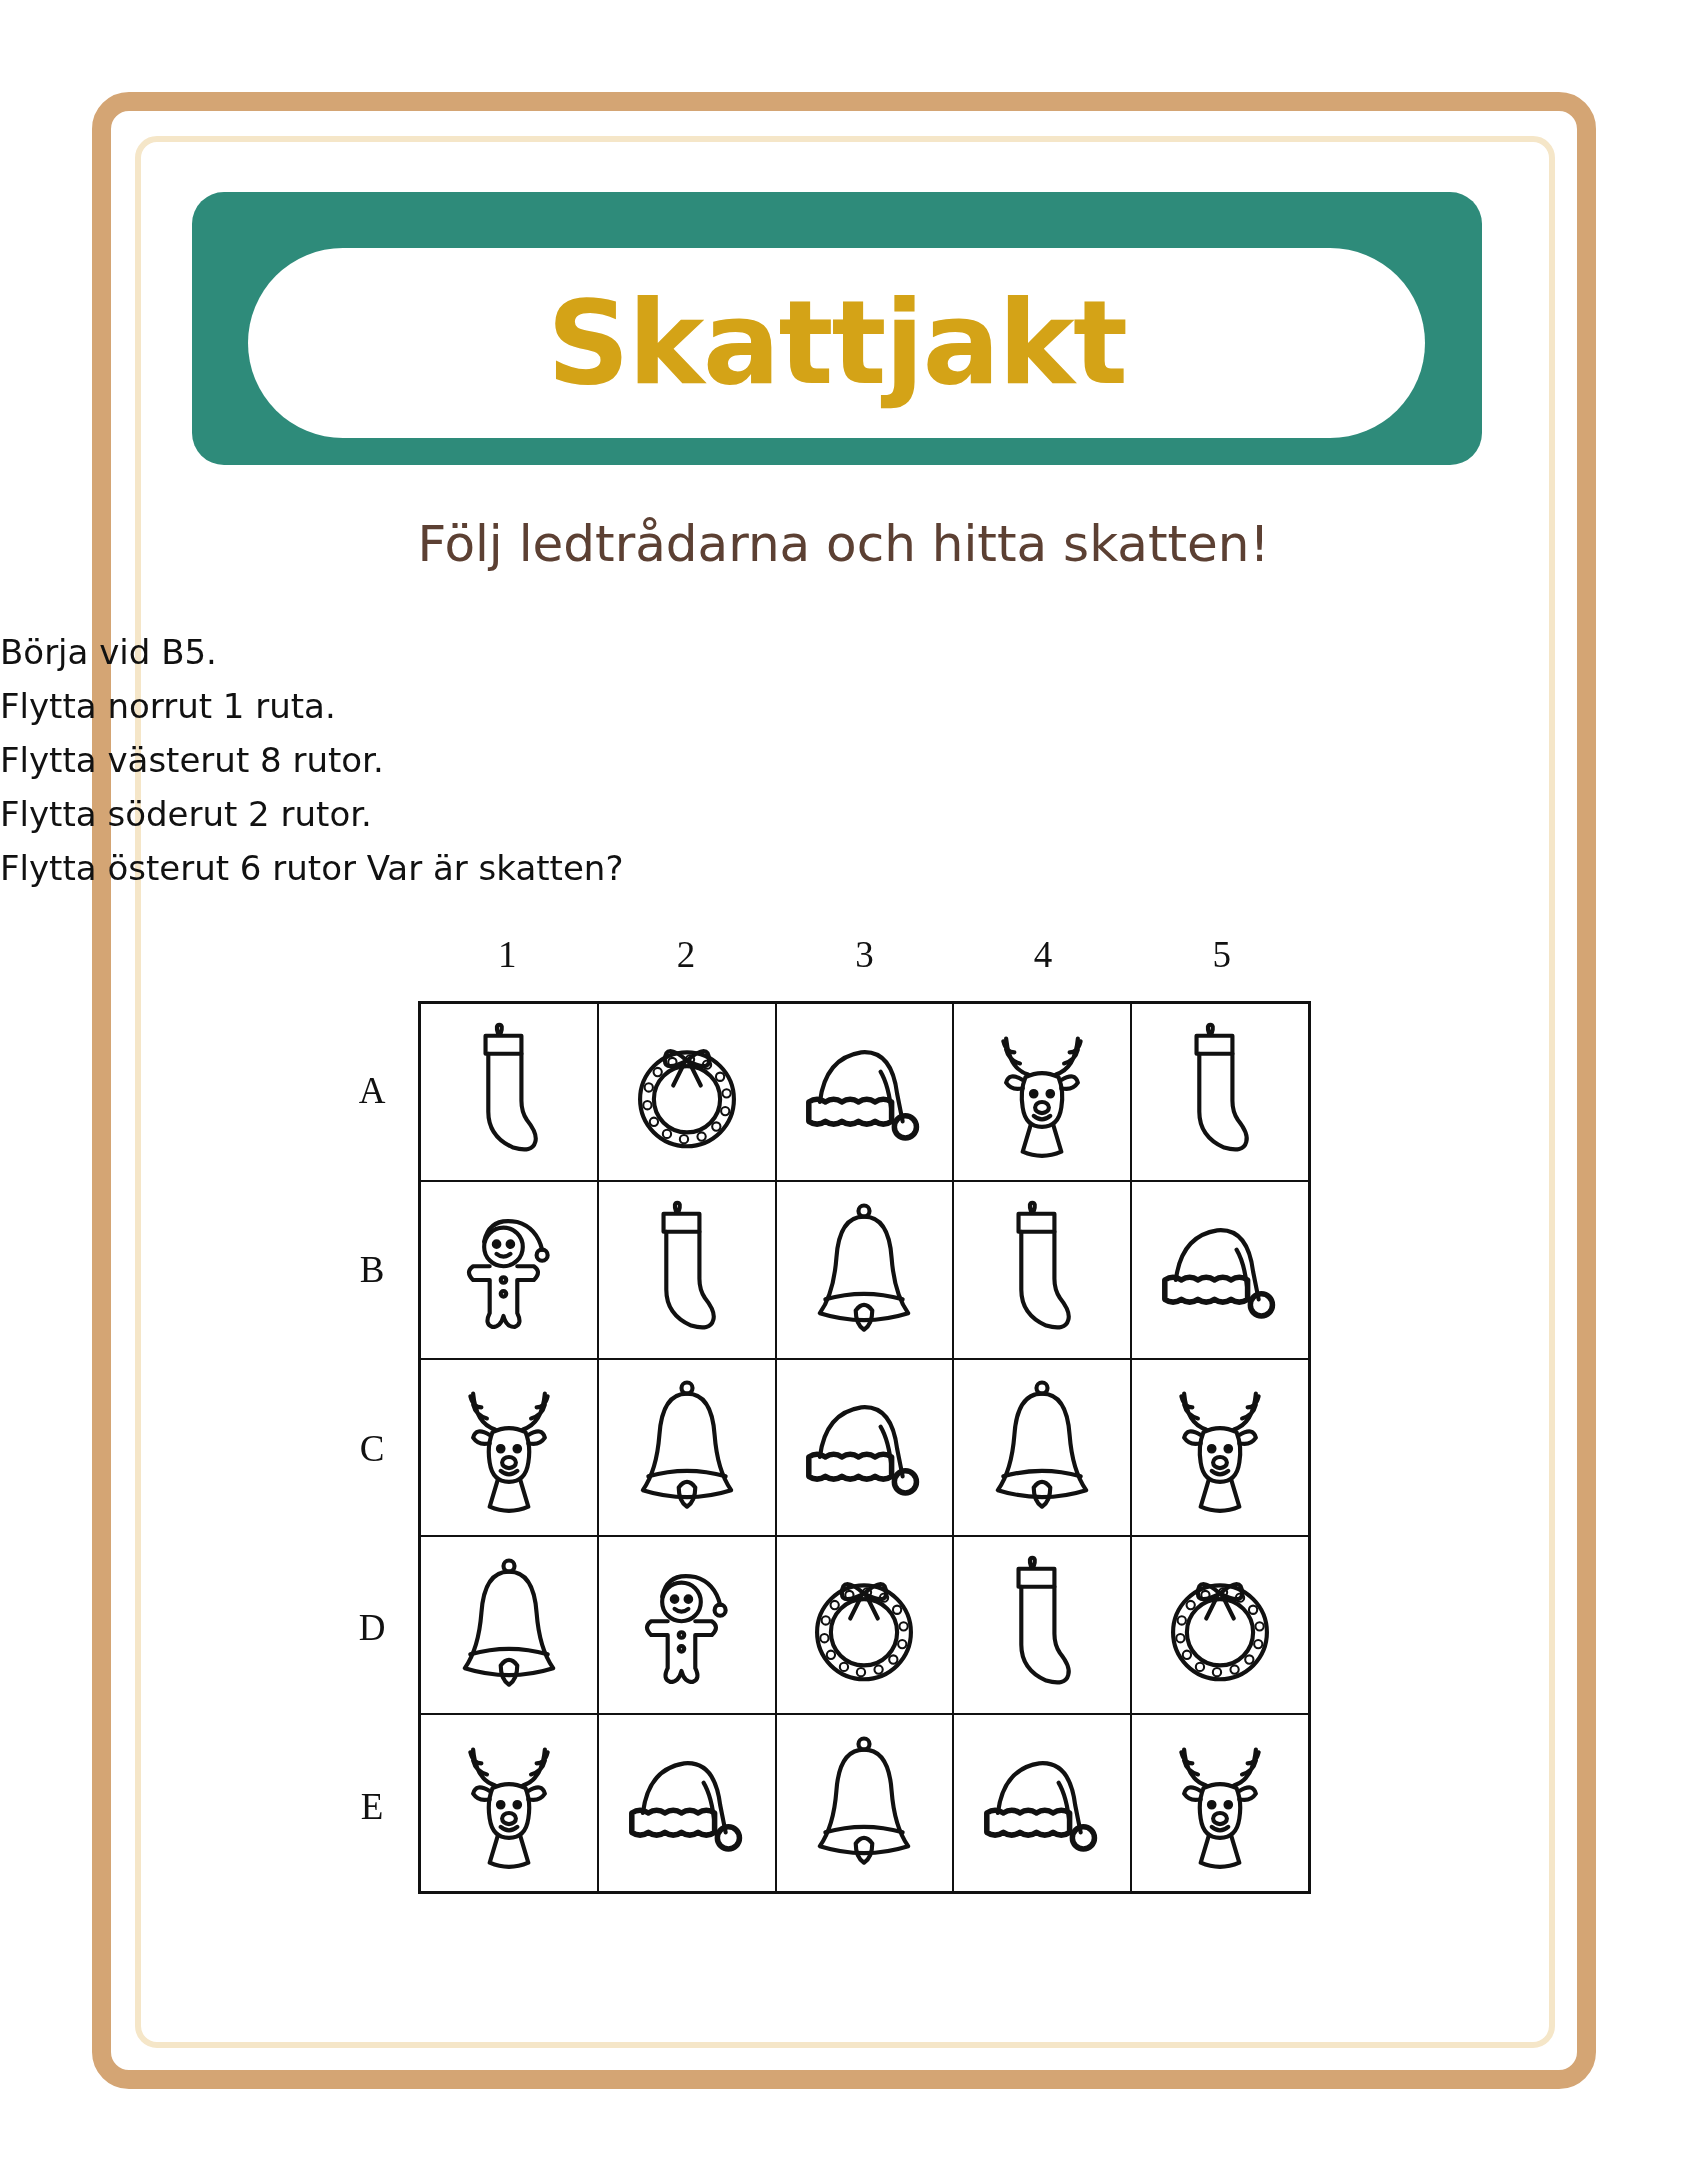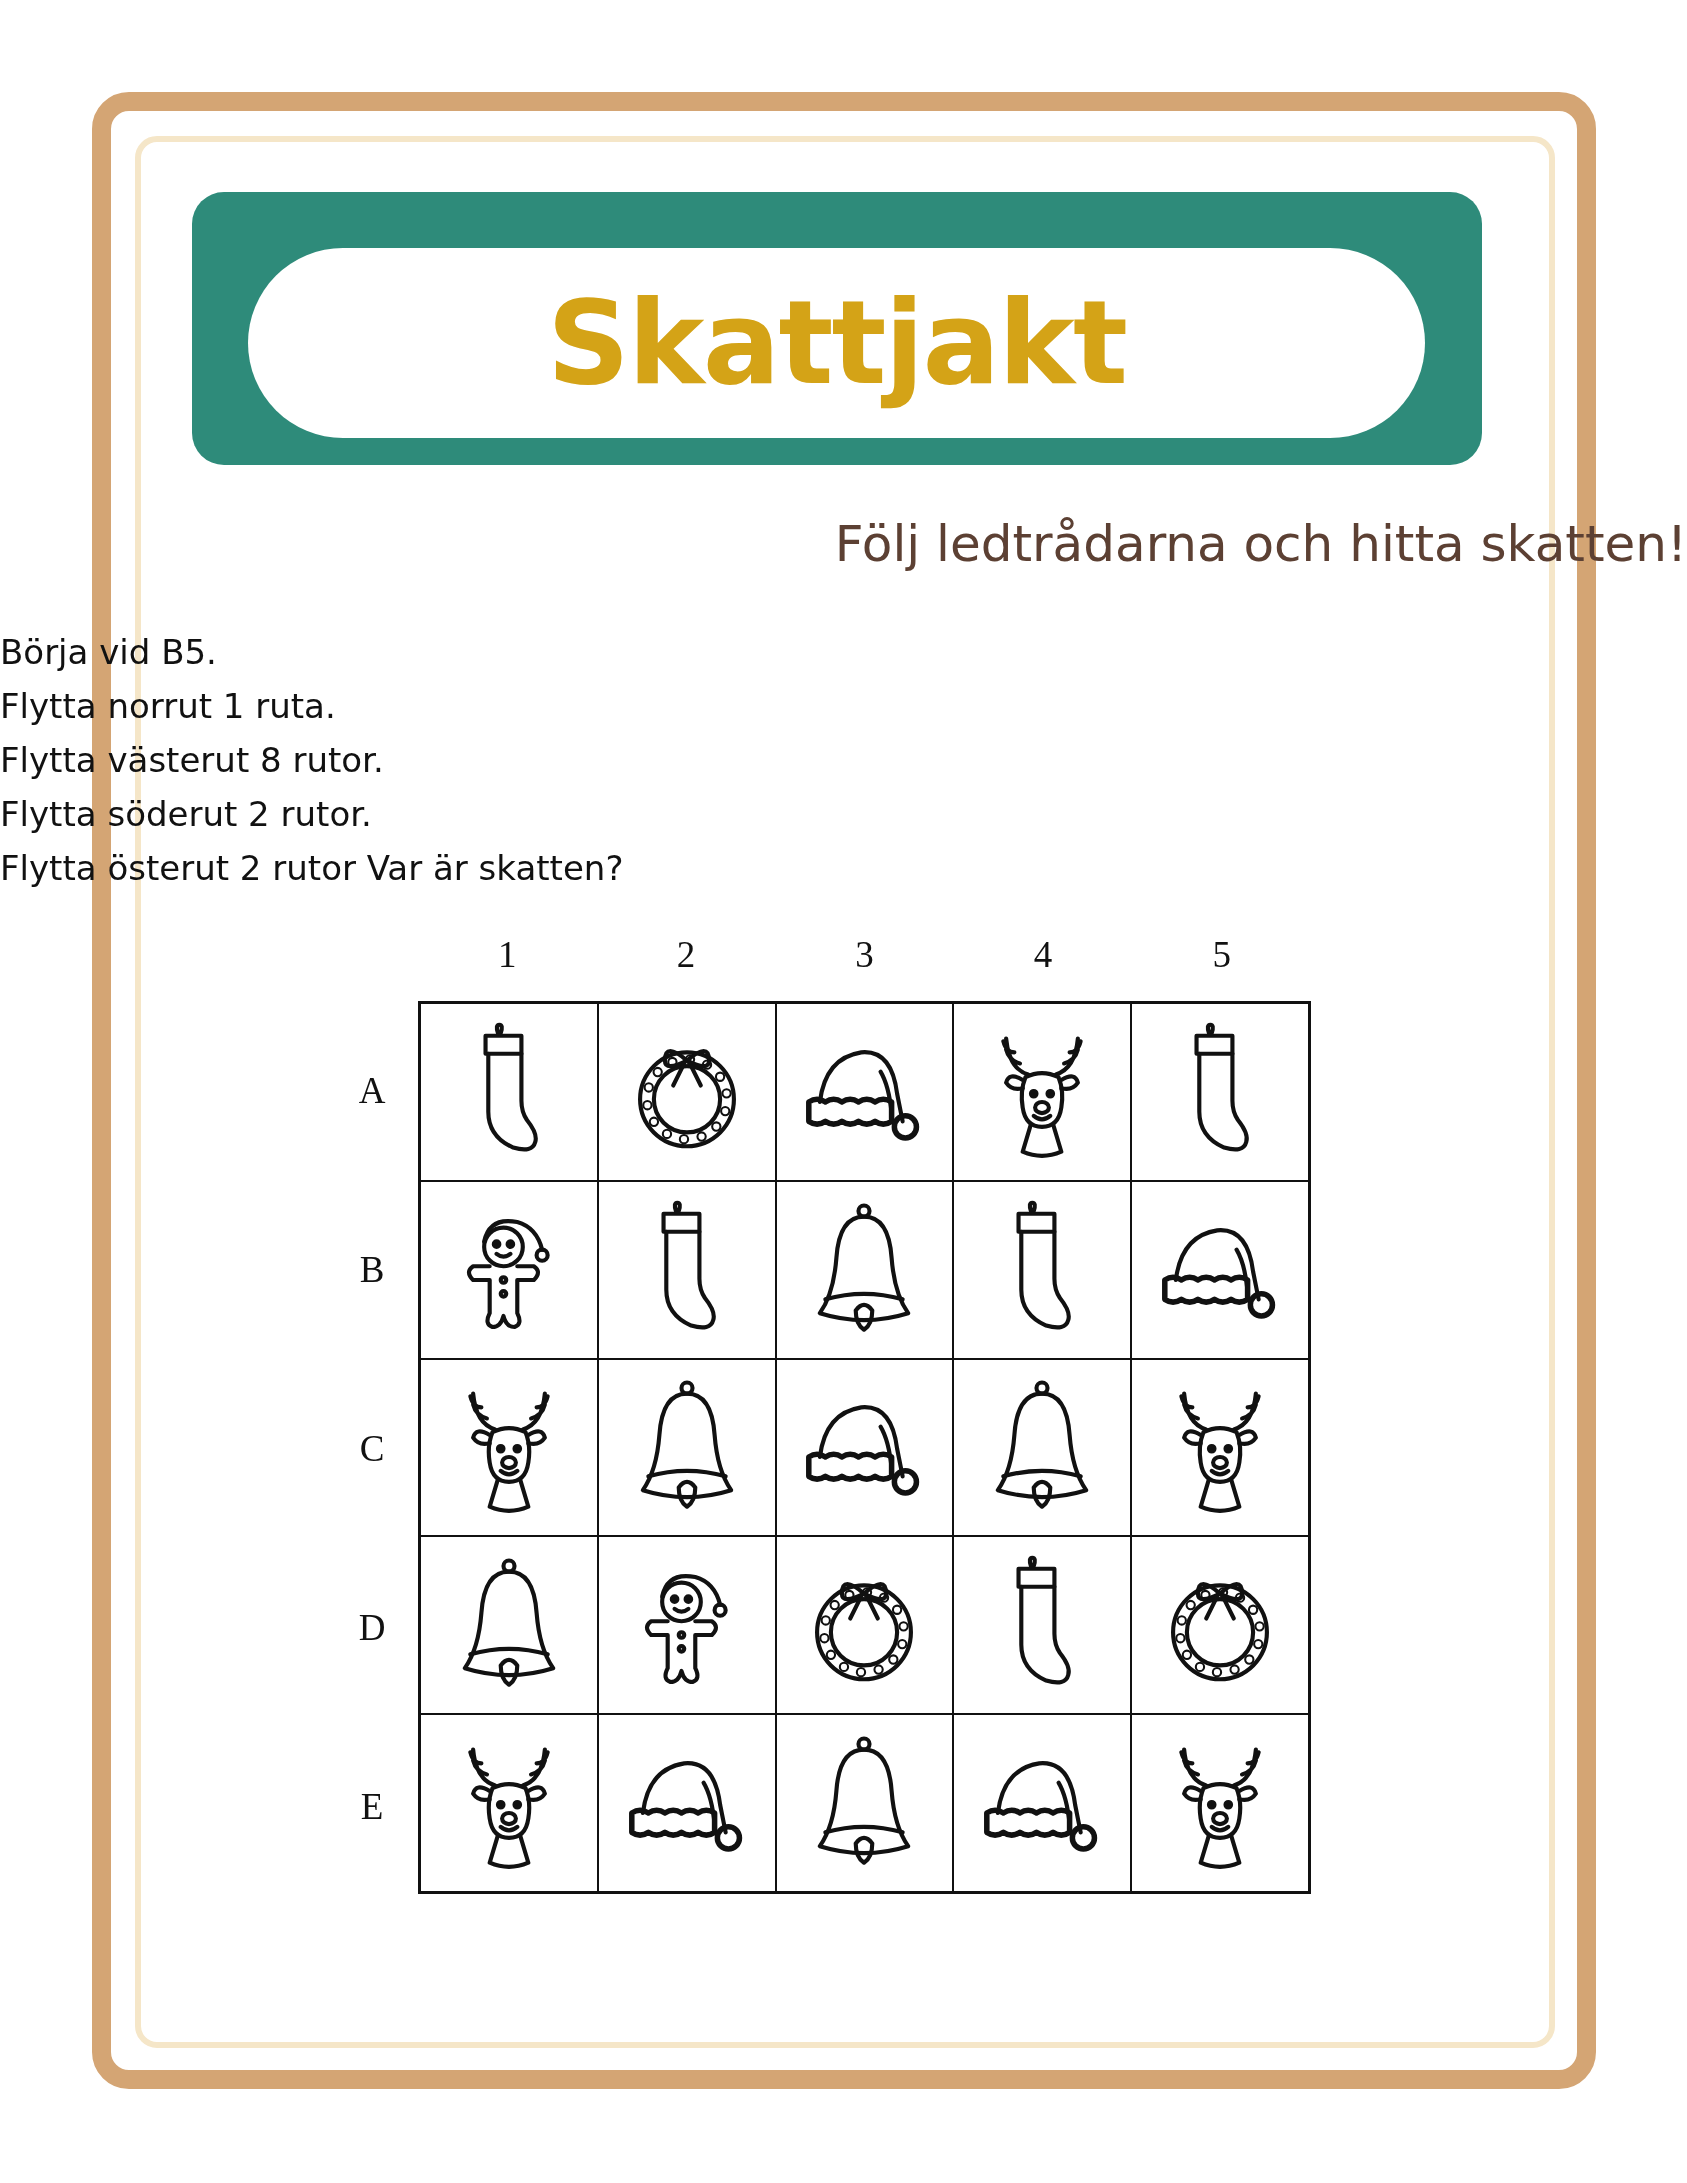--- a/index.html
+++ b/index.html
@@ -2,21 +2,21 @@
 <html style="font-size:7.4px"><head>
 <meta charset="utf-8">
 <style>
   html,body{margin:0;padding:0;background:#fff;}
   body{width:1687px;height:2183px;position:relative;overflow:hidden;font-family:"DejaVu Sans",sans-serif;}
   .outer-frame{position:absolute;left:92px;top:92px;width:1504px;height:1997px;border:19.3px solid #D4A574;border-radius:37px;box-sizing:border-box;}
   .inner-frame{position:absolute;left:135px;top:136px;width:1420px;height:1912px;border:6.9px solid #F5E6C8;border-radius:22px;box-sizing:border-box;}
   .banner{position:absolute;left:192px;top:192px;width:1290px;height:273px;background:#2E8B7A;border-radius:32px;}
   .banner-pill{position:absolute;left:248px;top:248px;width:1177px;height:190px;background:#fff;border-radius:95px;display:flex;align-items:center;justify-content:center;}
   .title{font-family:"DejaVu Sans",sans-serif;font-weight:bold;font-size:115px;color:#D4A317;letter-spacing:-1.8px;}
-  .subtitle{position:absolute;left:0;width:1687px;top:515px;text-align:right;font-size:50px;color:#5C4033;}
+  .subtitle{position:absolute;left:0;width:1687px;top:515px;text-align:center;font-size:50px;color:#5C4033;}
   .clues{position:absolute;left:0;width:1687px;top:625px;text-align:left;font-size:34px;color:#111;line-height:54px;}
   .col-labels{position:absolute;left:418px;top:933px;width:893px;display:flex;}
   .col-labels span{flex:1;text-align:center;font-family:"Liberation Serif",serif;font-size:37px;color:#111;}
   .row-labels{position:absolute;left:349px;top:1001px;width:46px;}
   .row-labels span{display:flex;height:179px;align-items:center;justify-content:center;font-family:"Liberation Serif",serif;font-size:37px;color:#111;}
   .grid{position:absolute;left:418px;top:1001px;width:893px;height:893px;display:grid;grid-template-columns:repeat(5,1fr);grid-template-rows:repeat(5,1fr);border:2.3px solid #111;box-sizing:border-box;}
   .cell{border:1.4px solid #111;display:flex;align-items:center;justify-content:center;}
   .cell svg{width:138px;height:138px;}
 </style>
 </head>
@@ -30,21 +30,21 @@
   <span class="title">Skattjakt</span>
 </div>
 
 <div class="subtitle">Följ ledtrådarna och hitta skatten!</div>
 
 <div class="clues">
   <div>Börja vid B5.</div>
   <div>Flytta norrut 1 ruta.</div>
   <div>Flytta västerut 8 rutor.</div>
   <div>Flytta söderut 2 rutor.</div>
-  <div>Flytta österut 2 rutor Var är skatten?</div>
+  <div>Flytta österut 6 rutor Var är skatten?</div>
 </div>
 
 <div class="col-labels">
   <span>1</span>
   <span>2</span>
   <span>3</span>
   <span>4</span>
   <span>5</span>
 </div>
 

